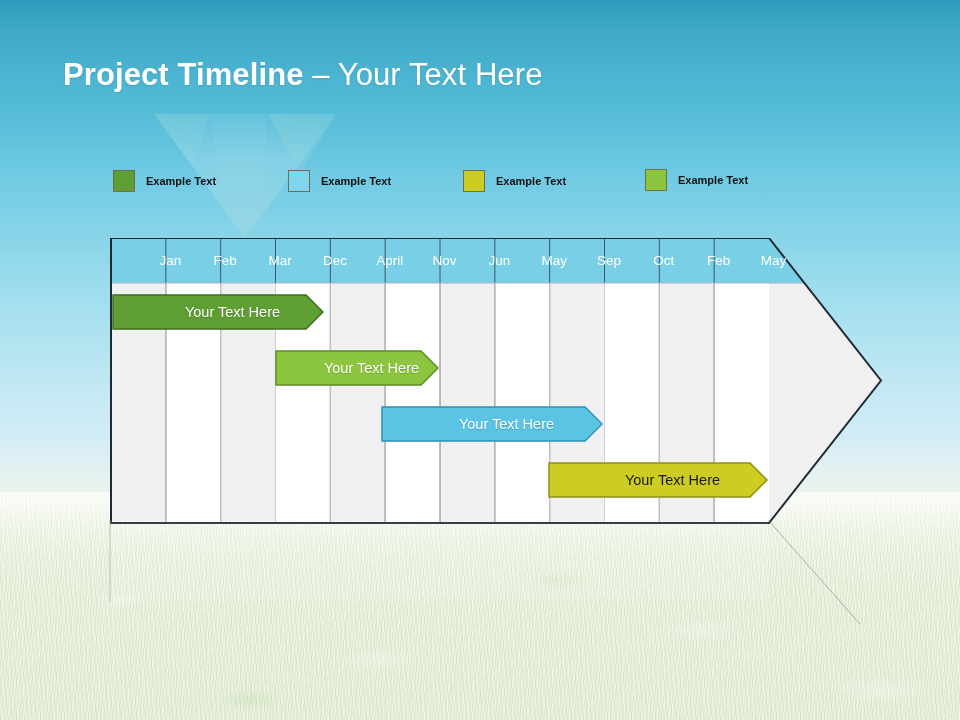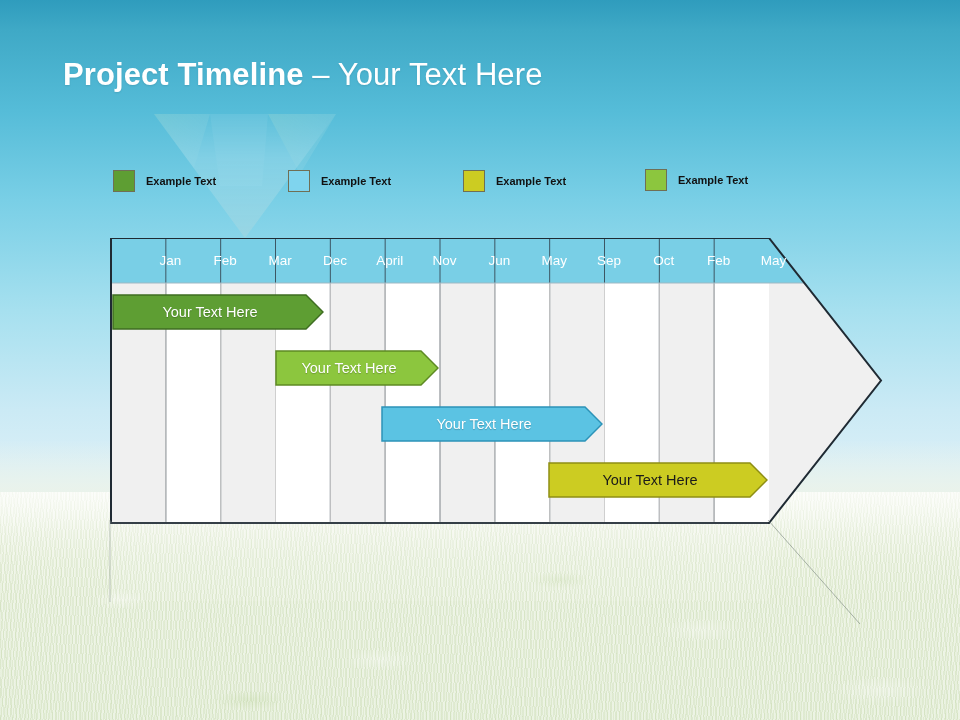--- a/index.html
+++ b/index.html
@@ -72,21 +72,21 @@
   #chart{position:absolute;left:110px;top:238px;width:770px;height:290px;}
   .chart-svg{position:absolute;left:0;top:0;}
 
   .months{position:absolute;left:0;top:0;width:658px;height:47px;display:flex;padding-left:33px;}
   .month-cell{
     flex:0 0 54.833px;height:45px;display:flex;align-items:center;justify-content:center;
     color:#ffffff;font-size:13.5px;
   }
 
   .bars{position:absolute;left:0;top:0;width:770px;height:290px;}
-  .bar{position:absolute;height:28px;}
+  .bar{position:absolute;height:28px;padding-left:45px;}
   .bar-label{
     position:absolute;left:0;top:0;right:16px;height:36px;
     display:flex;align-items:center;justify-content:center;
     font-size:14.5px;white-space:nowrap;
   }
   .bar-label.light{color:#ffffff;text-shadow:0 1px 1px rgba(0,0,0,.22);}
   .bar-label.dark{color:#1a1a1a;}
 
   
   .reflect{position:absolute;pointer-events:none;}

